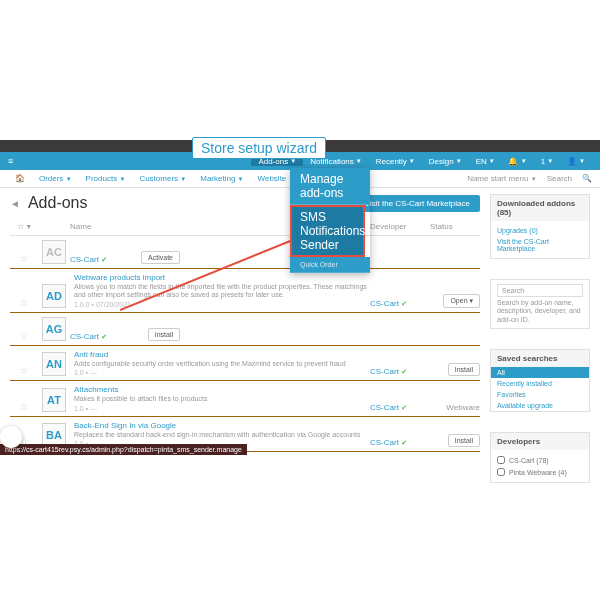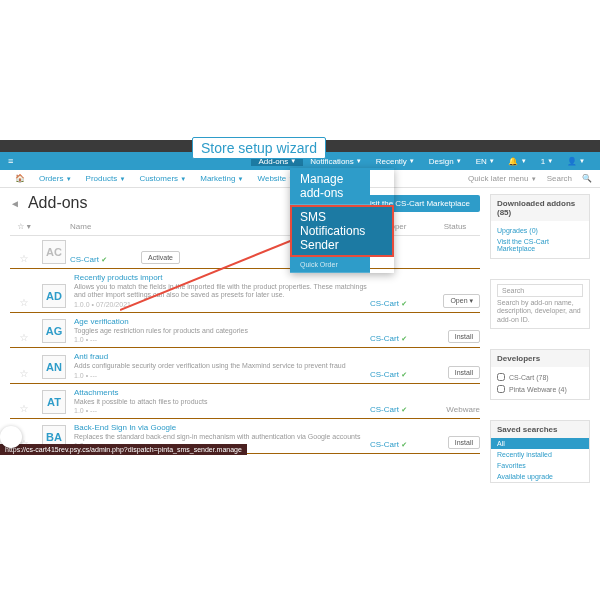--- a/index.html
+++ b/index.html
@@ -15,34 +15,34 @@
 .bluebar .item.active{background:#1c7aa3}
 .caret{font-size:6px}
 .menubar{height:18px;background:#fff;border-bottom:1px solid #e0e0e0;display:flex;align-items:center;padding:0 8px;color:#2e9cc9;font-size:8px}
 .menubar .m{padding:0 7px;cursor:pointer}
 .menubar .m.home{color:#555}
 .menubar .msp{flex:1}
 .menubar .qs{color:#999;font-size:8px}
 .menubar .srch{color:#999;margin-left:10px}
 .dropdown{position:absolute;left:290px;top:168px;z-index:50;box-shadow:0 2px 8px rgba(0,0,0,.3)}
 .dropdown .dd{background:#2e9cc9;color:#fff;padding:4px 10px;font-size:12px;width:80px;cursor:pointer;border-bottom:1px solid rgba(255,255,255,.2)}
-.dropdown .dd.hl{background:#1c7aa3;border:2px solid #e74c3c;width:104px;padding:3px 8px}
+.dropdown .dd.hl{background:#1c7aa3;border:2px solid #e74c3c;width:75px;padding:3px 8px}
 .dropdown .dd.sub{color:#d0e8f0;font-size:7px}
 .body{display:flex;padding:6px 10px;gap:10px}
 .main{flex:1}
 .title-row{display:flex;align-items:center;gap:8px;margin-bottom:6px}
 .back{color:#999;font-size:10px}
 .title{font-size:16px;color:#333;font-weight:normal}
 .visit-btn{background:#2e9cc9;color:#fff;padding:4px 10px;font-size:8px;border:none;border-radius:2px;margin-left:auto}
 .tbl-head{display:flex;padding:4px 0;border-bottom:1px solid #e0e0e0;color:#999;font-size:8px}
 .col-star{width:28px;text-align:center}
 .col-icon{width:32px}
 .col-name{flex:1}
 .col-dev{width:60px}
-.col-stat{width:50px;text-align:center}
+.col-stat{width:50px;text-align:left}
 .row{display:flex;padding:4px 0;border-bottom:1px solid #a16207;align-items:flex-end}
 .row .star{width:28px;text-align:center;color:#ccc;font-size:10px;padding-top:4px}
 .row .ic{width:32px;text-align:center}
 .row .ic .sq{display:inline-block;width:24px;height:24px;border:1px solid #d0d0d0;font-size:11px;font-weight:bold;line-height:22px;color:#2e9cc9;background:#fafafa}
 .row .ic .sq.gray{color:#bbb}
 .row .nm{flex:1;padding-left:4px}
 .row .nm .t{color:#2e9cc9;font-size:8px}
 .row .nm .t.gray{color:#bbb}
 .row .nm .d{color:#999;font-size:7px;line-height:1.2;margin-top:1px}
 .row .nm .v{color:#bbb;font-size:7px;margin-top:1px}
@@ -107,21 +107,21 @@
 </div>
 <div class="menubar">
   <div class="m home">🏠</div>
   <div class="m"><span>Orders</span> <span class="caret">▼</span></div>
   <div class="m"><span>Products</span> <span class="caret">▼</span></div>
   <div class="m"><span>Customers</span> <span class="caret">▼</span></div>
   <div class="m"><span>Marketing</span> <span class="caret">▼</span></div>
   <div class="m"><span>Website</span> <span class="caret">▼</span></div>
   <div class="m"><span>Vendors</span> <span class="caret">▼</span></div>
   <div class="msp"></div>
-  <div class="qs"><span>Quick later menu</span> <span class="caret">▼</span></div>
+  <div class="qs"><span>Name start menu</span> <span class="caret">▼</span></div>
   <div class="srch">Search</div>
   <div class="srch">🔍</div>
 </div>
 
 <div class="dropdown">
   <div class="dd">Manage add-ons</div>
   <div class="dd hl">SMS Notifications Sender</div>
   <div class="dd sub">Quick Order</div>
 </div>
 
@@ -143,35 +143,30 @@
           <div class="row">
             <div class="star">☆</div>
             <div class="ic"><span class="sq gray">AC</span></div>
             <div class="dev">CS-Cart <span class="ck">✔</span></div>
             <div class="stat"><button class="btn">Activate</button></div>
           </div>
           <div class="row">
             <div class="star">☆</div>
             <div class="ic"><span class="sq">AD</span></div>
             <div class="nm">
-              <div class="t">Recently products import</div>
+              <div class="t">Webware products import</div>
               <div class="d">Allows you to match the fields in the imported file with the product properties. These matchings and other import settings can also be saved as presets for later use.</div>
               <div class="v">1.0.0 • 07/20/2021</div>
             </div>
             <div class="dev">CS-Cart <span class="ck">✔</span></div>
             <div class="stat"><button class="btn">Open ▾</button></div>
           </div>
           <div class="row">
             <div class="star">☆</div>
             <div class="ic"><span class="sq">AG</span></div>
-            <div class="nm">
-              <div class="t">Age verification</div>
-              <div class="d">Toggles age restriction rules for products and categories</div>
-              <div class="v">1.0 • ---</div>
-            </div>
             <div class="dev">CS-Cart <span class="ck">✔</span></div>
             <div class="stat"><button class="btn">Install</button></div>
           </div>
           <div class="row">
             <div class="star">☆</div>
             <div class="ic"><span class="sq">AN</span></div>
             <div class="nm">
               <div class="t">Anti fraud</div>
               <div class="d">Adds configurable security order verification using the Maxmind service to prevent fraud</div>
               <div class="v">1.0 • ---</div>
@@ -210,41 +205,41 @@
       <div class="bd">
         <a class="lnk">Upgrades (0)</a>
         <a class="lnk">Visit the CS-Cart Marketplace</a>
       </div>
     </div>
     <div class="sidebox">
       <div class="bd">
         <div class="srchbox">Search</div>
         <div class="txt">Search by add-on name, description, developer, and add-on ID.</div>
       </div>
+    </div>
+    <div class="sidebox">
+      <div class="hd">Saved searches</div>
+      <div class="itm all">All</div>
+      <div class="itm l">Recently installed</div>
+      <div class="itm l">Favorites</div>
+      <div class="itm l">Available upgrade</div>
     </div>
     <div class="sidebox">
       <div class="hd">Developers</div>
       <div class="bd">
         <label class="chk">
               <input type="checkbox" style="">
               <span>CS-Cart (78)</span>
             </label>
         <label class="chk">
               <input type="checkbox" style="">
               <span>Pinta Webware (4)</span>
             </label>
       </div>
     </div>
-    <div class="sidebox">
-      <div class="hd">Saved searches</div>
-      <div class="itm all">All</div>
-      <div class="itm l">Recently installed</div>
-      <div class="itm l">Favorites</div>
-      <div class="itm l">Available upgrade</div>
-    </div>
   </div>
 </div>
 
 <svg class="arrow">
   <defs>
         <marker id="ah" markerWidth="8" markerHeight="8" refX="6" refY="3" orient="auto">
           <polygon points="0 0, 7 3, 0 6" fill="#e74c3c"></polygon>
         </marker>
       </defs>
   <line x1="0" y1="75" x2="185" y2="0" stroke="#e74c3c" stroke-width="2" marker-end="url(#ah)"></line>

